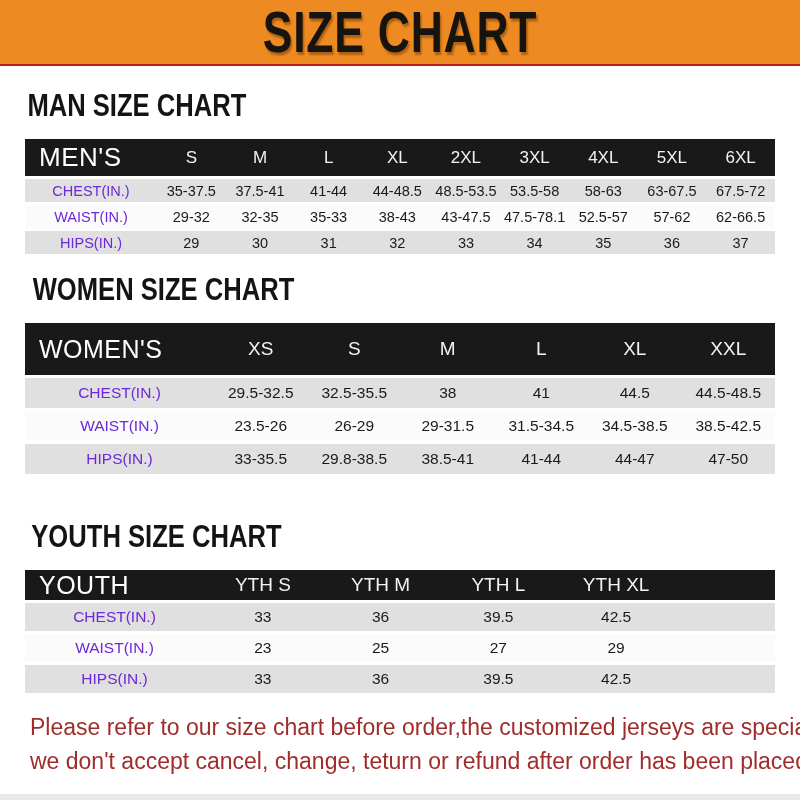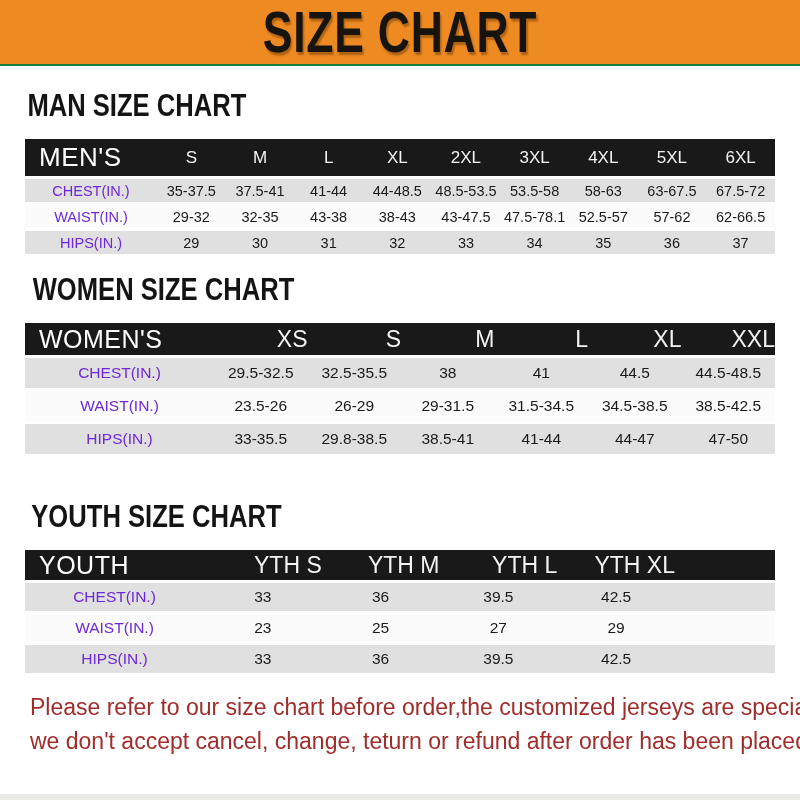--- a/index.html
+++ b/index.html
@@ -2,21 +2,21 @@
 <html><head>
 <meta charset="utf-8">
 <style>
   html,body{margin:0;padding:0;}
   body{
     width:800px;height:800px;overflow:hidden;background:#ffffff;
     font-family:"Liberation Sans",sans-serif;position:relative;
   }
   .banner{
     height:64px;background:#ee8a22;display:flex;align-items:center;justify-content:center;
-    border-bottom:2px solid #15803d;
+    border-bottom:2px solid #b91c1c;
   }
   .banner .cond{
     display:inline-block;transform:scaleX(0.78);transform-origin:center;
     font-size:57px;font-weight:800;letter-spacing:1px;color:#17130e;
     text-shadow:2px 3px 2px rgba(95,48,0,0.45);white-space:nowrap;
   }
   h2{text-align:left;margin:0;}
   h2 .cond{
     display:inline-block;transform:scaleX(0.8);transform-origin:center;
     font-size:32px;font-weight:800;color:#141414;white-space:nowrap;
@@ -28,29 +28,29 @@
     width:750px;margin:12px auto 0 auto;border-collapse:separate;border-spacing:0 3px;
     table-layout:fixed;
   }
   table.size-table thead tr{background:#191919;}
   table.size-table th,table.size-table td{text-align:center;padding:0;font-weight:normal;}
   .hdr-label{
     color:#ffffff;font-weight:800;text-align:left !important;padding-left:14px !important;
     font-size:25px;letter-spacing:0.5px;
   }
   .hdr-size{color:#f2f2f2;font-size:17px;}
-  .tbl-women .hdr-size,.tbl-youth .hdr-size{font-size:23px;text-align:right;}
+  .tbl-women .hdr-size,.tbl-youth .hdr-size{font-size:19px;}
   tbody tr:nth-child(odd){background:#e0e0e0;}
   tbody tr:nth-child(even){background:#fbfbfb;}
   tbody th.row-label{font-size:15px;color:#6d28d9;font-weight:normal;}
   table.size-table td{font-size:15px;color:#1a1a1a;}
   .tbl-men thead th{height:37px;}
   .tbl-men tbody th,.tbl-men tbody td{height:23px;font-size:14.5px;}
   .tbl-men .hdr-label{width:118px;font-size:26px;}
-  .tbl-women thead th{height:32px;}
+  .tbl-women thead th{height:52px;}
   .tbl-women tbody th,.tbl-women tbody td{height:30px;font-size:15.5px;}
   .tbl-women .hdr-label{width:175px;}
   .tbl-youth thead th{height:30px;}
   .tbl-youth tbody th,.tbl-youth tbody td{height:28px;font-size:15.5px;}
   .tbl-youth .hdr-label{width:165px;}
   .tbl-youth .blank{width:100px;}
   .disclaimer{
     margin:14px 0 0 30px;color:#a02d2b;font-size:23px;line-height:34px;
   }
   .disclaimer p{margin:0;white-space:nowrap;}
@@ -92,21 +92,21 @@
           <td>48.5-53.5</td>
           <td>53.5-58</td>
           <td>58-63</td>
           <td>63-67.5</td>
           <td>67.5-72</td>
         </tr>
         <tr>
           <th class="row-label">WAIST(IN.)</th>
           <td>29-32</td>
           <td>32-35</td>
-          <td>43-38</td>
+          <td>35-33</td>
           <td>38-43</td>
           <td>43-47.5</td>
           <td>47.5-78.1</td>
           <td>52.5-57</td>
           <td>57-62</td>
           <td>62-66.5</td>
         </tr>
         <tr>
           <th class="row-label">HIPS(IN.)</th>
           <td>29</td>

